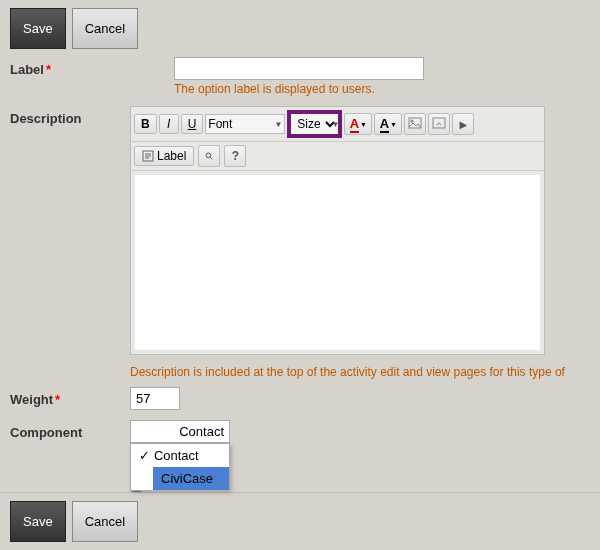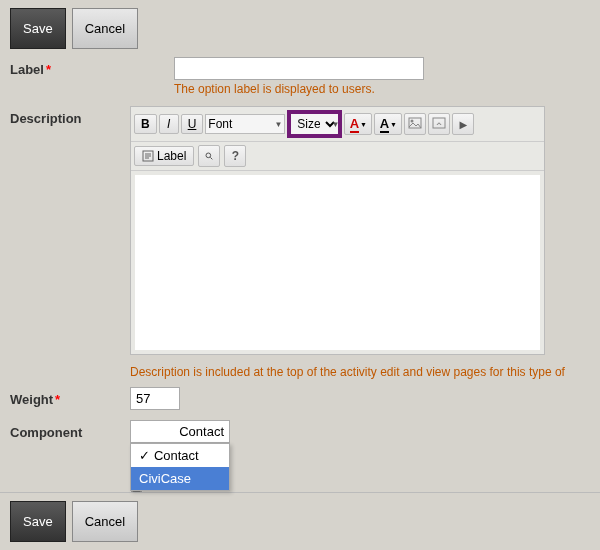--- a/index.html
+++ b/index.html
@@ -205,21 +205,22 @@
       font-size: 13px;
       display: flex;
       align-items: center;
       gap: 4px;
     }
     .dropdown-item.selected {
       background: #fff;
     }
     .dropdown-item.highlighted {
       background: #4a7fd4;
-      color: #ffffff;
+      color: #000000;
+      margin-left: 22px;
     }
     .bottom-bar {
       padding: 8px 10px;
       background: #d6d3cc;
       display: flex;
       gap: 6px;
       border-top: 1px solid #bbb;
       position: absolute;
       bottom: 0;
       left: 0;

